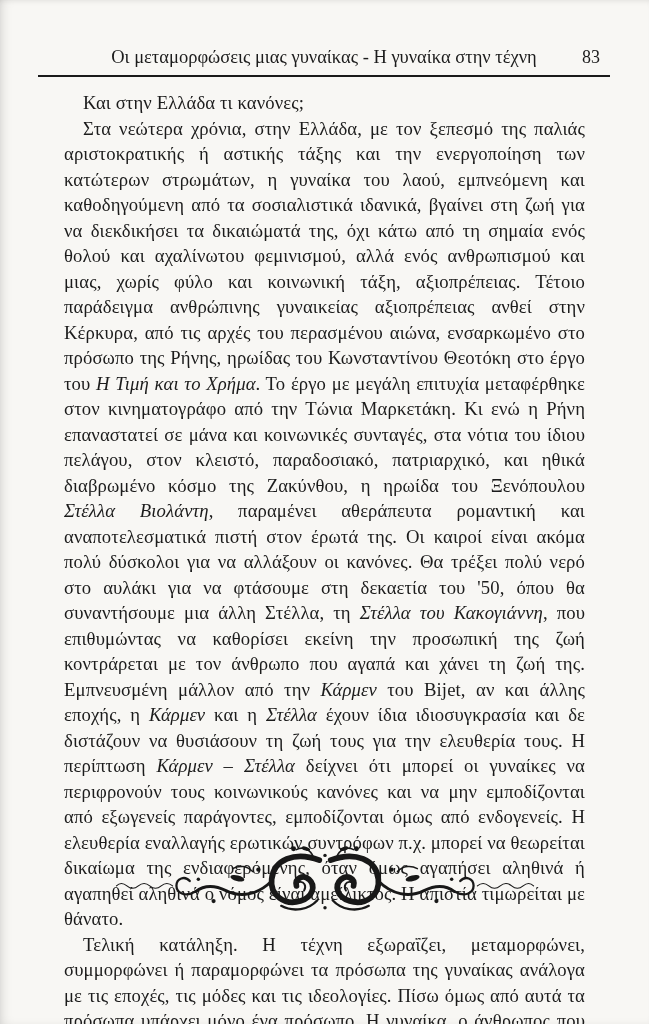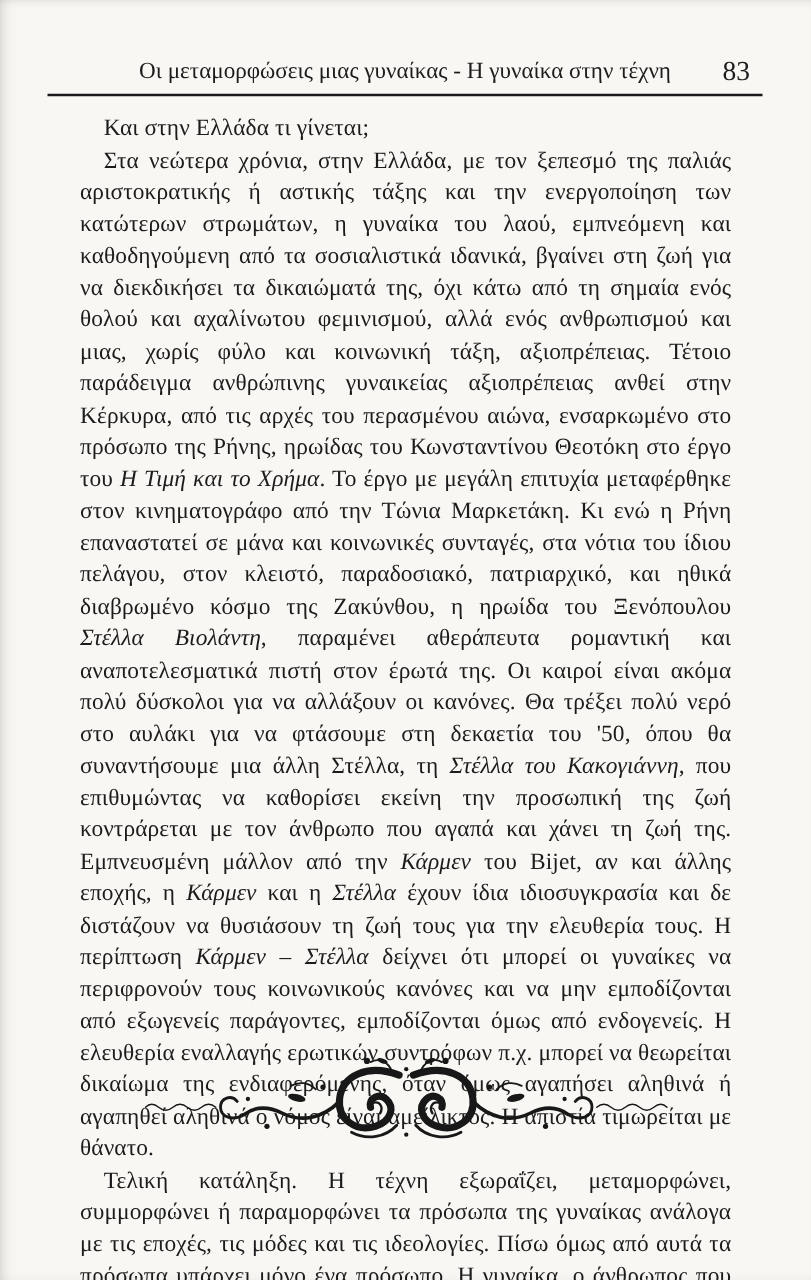--- a/index.html
+++ b/index.html
@@ -31,21 +31,21 @@
   }
   .header-title {
     display: inline-block;
     max-width: 460px;
     white-space: nowrap;
   }
   .header-page-number {
     position: absolute;
     right: 10px;
     bottom: 7px;
-    font-size: 22px;
+    font-size: 18px;
   }
   .body-text {
     position: absolute;
     top: 90px;
     left: 64px;
     width: 521px;
     font-size: 18.7px;
     line-height: 25.5px;
     text-align: justify;
     letter-spacing: 0.1px;
@@ -71,21 +71,21 @@
 <body>
 
 <div class="page">
 
   <div class="running-header">
     <span class="header-title">Οι μεταμορφώσεις μιας γυναίκας - Η γυναίκα στην τέχνη</span>
     <span class="header-page-number">83</span>
   </div>
 
   <div class="body-text">
-      <p><span>Και στην Ελλάδα τι γίνεται;</span></p>
+      <p><span>Και στην Ελλάδα τι κανόνες;</span></p>
       <p><span>Στα νεώτερα χρόνια, στην Ελλάδα, με τον ξεπεσμό της παλιάς αριστοκρατικής ή αστικής τάξης και την ενεργοποίηση των κατώτερων στρωμάτων, η γυναίκα του λαού, εμπνεόμενη και καθοδηγούμενη από τα σοσιαλιστικά ιδανικά, βγαίνει στη ζωή για να διεκδικήσει τα δικαιώματά της, όχι κάτω από τη σημαία ενός θολού και αχαλίνωτου φεμινισμού, αλλά ενός ανθρωπισμού και μιας, χωρίς φύλο και κοινωνική τάξη, αξιοπρέπειας. Τέτοιο παράδειγμα ανθρώπινης γυναικείας αξιοπρέπειας ανθεί στην Κέρκυρα, από τις αρχές του περασμένου αιώνα, ενσαρκωμένο στο πρόσωπο της Ρήνης, ηρωίδας του Κωνσταντίνου Θεοτόκη στο έργο του </span><em>Η Τιμή και το Χρήμα</em><span>. Το έργο με μεγάλη επιτυχία μεταφέρθηκε στον κινηματογράφο από την Τώνια Μαρκετάκη. Κι ενώ η Ρήνη επαναστατεί σε μάνα και κοινωνικές συνταγές, στα νότια του ίδιου πελάγου, στον κλειστό, παραδοσιακό, πατριαρχικό, και ηθικά διαβρωμένο κόσμο της Ζακύνθου, η ηρωίδα του Ξενόπουλου </span><em>Στέλλα Βιολάντη</em><span>, παραμένει αθεράπευτα ρομαντική και αναποτελεσματικά πιστή στον έρωτά της. Οι καιροί είναι ακόμα πολύ δύσκολοι για να αλλάξουν οι κανόνες. Θα τρέξει πολύ νερό στο αυλάκι για να φτάσουμε στη δεκαετία του '50, όπου θα συναντήσουμε μια άλλη Στέλλα, τη </span><em>Στέλλα του Κακογιάννη</em><span>, που επιθυμώντας να καθορίσει εκείνη την προσωπική της ζωή κοντράρεται με τον άνθρωπο που αγαπά και χάνει τη ζωή της. Εμπνευσμένη μάλλον από την </span><em>Κάρμεν</em><span> του Bijet, αν και άλλης εποχής, η </span><em>Κάρμεν</em><span> και η </span><em>Στέλλα</em><span> έχουν ίδια ιδιοσυγκρασία και δε διστάζουν να θυσιάσουν τη ζωή τους για την ελευθερία τους. Η περίπτωση </span><em>Κάρμεν – Στέλλα</em><span> δείχνει ότι μπορεί οι γυναίκες να περιφρονούν τους κοινωνικούς κανόνες και να μην εμποδίζονται από εξωγενείς παράγοντες, εμποδίζονται όμως από ενδογενείς. Η ελευθερία εναλλαγής ερωτικών συντρόφων π.χ. μπορεί να θεωρείται δικαίωμα της ενδιαφερόμενης, όταν όμως αγαπήσει αληθινά ή αγαπηθεί αληθινά ο νόμος είναι αμείλικτος. Η απιστία τιμωρείται με θάνατο.</span></p>
       <p><span>Τελική κατάληξη. Η τέχνη εξωραΐζει, μεταμορφώνει, συμμορφώνει ή παραμορφώνει τα πρόσωπα της γυναίκας ανάλογα με τις εποχές, τις μόδες και τις ιδεολογίες. Πίσω όμως από αυτά τα πρόσωπα υπάρχει μόνο ένα πρόσωπο. Η γυναίκα, ο άνθρωπος που ζει, ανεξάρτητα από την ιδιοτροπία του καλλιτέχνη, τις μόδες και τις εποχές.</span></p>
     </div>
 
   <div class="tailpiece">
     <svg width="440" height="80" viewBox="0 0 460 84" aria-hidden="true">
       <defs>
         <g id="orn-half" stroke="#181818" fill="none" stroke-linecap="round" stroke-linejoin="round">
 
           <path d="M236,18 C262,8 284,18 286,38 C288,55 272,66 256,61 C243,57 239,45 247,38 C253,33 262,37 260,45" stroke-width="6"></path>

